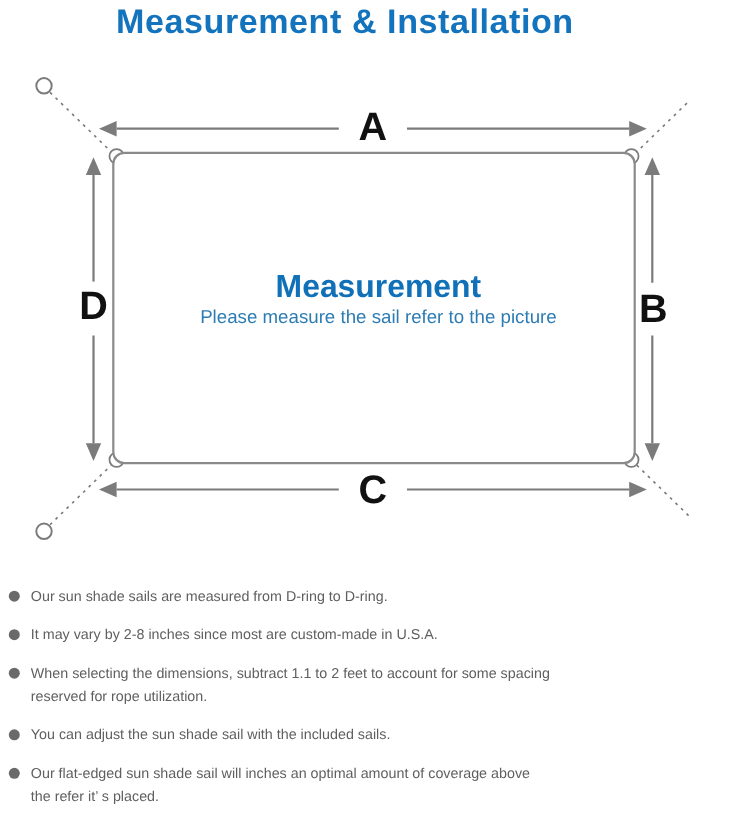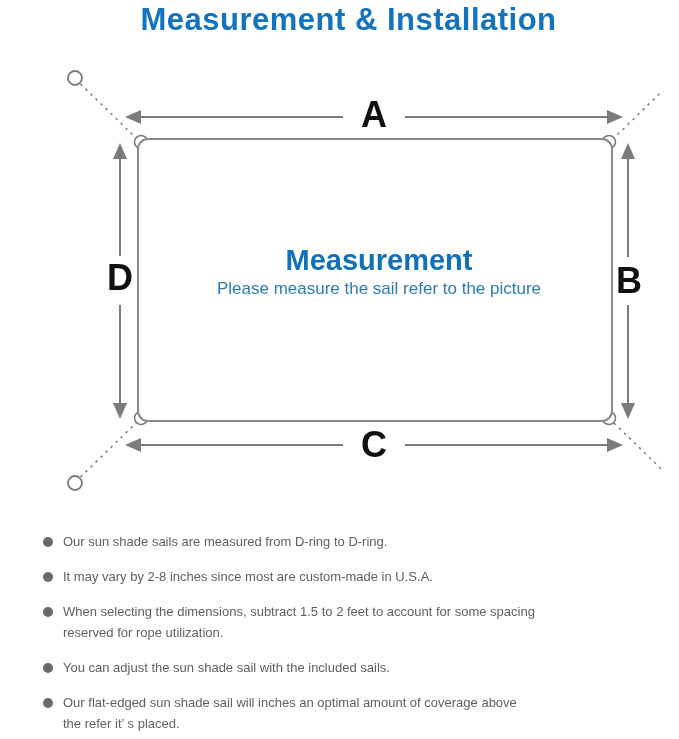--- a/index.html
+++ b/index.html
@@ -3,21 +3,20 @@
 <meta charset="utf-8">
 <style>
   html, body { margin: 0; padding: 0; background: #ffffff; }
   .page {
     position: relative;
     width: 627px;
     height: 739px;
     background: #ffffff;
     font-family: "Liberation Sans", sans-serif;
     overflow: hidden;
-    margin-left: 35px;
   }
   .page-title {
     position: absolute;
     top: 2px;
     left: 0;
     width: 100%;
     text-align: center;
     font-size: 31px;
     font-weight: bold;
     letter-spacing: 0.5px;
@@ -148,21 +147,21 @@
     <div class="note">
       <span class="note-dot"></span>
       <span class="note-text">
         <span class="note-line">It may vary by 2-8 inches since most are custom-made in U.S.A.</span>
       </span>
     </div>
 
     <div class="note">
       <span class="note-dot"></span>
       <span class="note-text">
-        <span class="note-line">When selecting the dimensions, subtract 1.5 to 2 feet to account for some spacing</span>
+        <span class="note-line">When selecting the dimensions, subtract 1.1 to 2 feet to account for some spacing</span>
         <span class="note-line">reserved for rope utilization.</span>
       </span>
     </div>
 
     <div class="note">
       <span class="note-dot"></span>
       <span class="note-text">
         <span class="note-line">You can adjust the sun shade sail with the included sails.</span>
       </span>
     </div>

